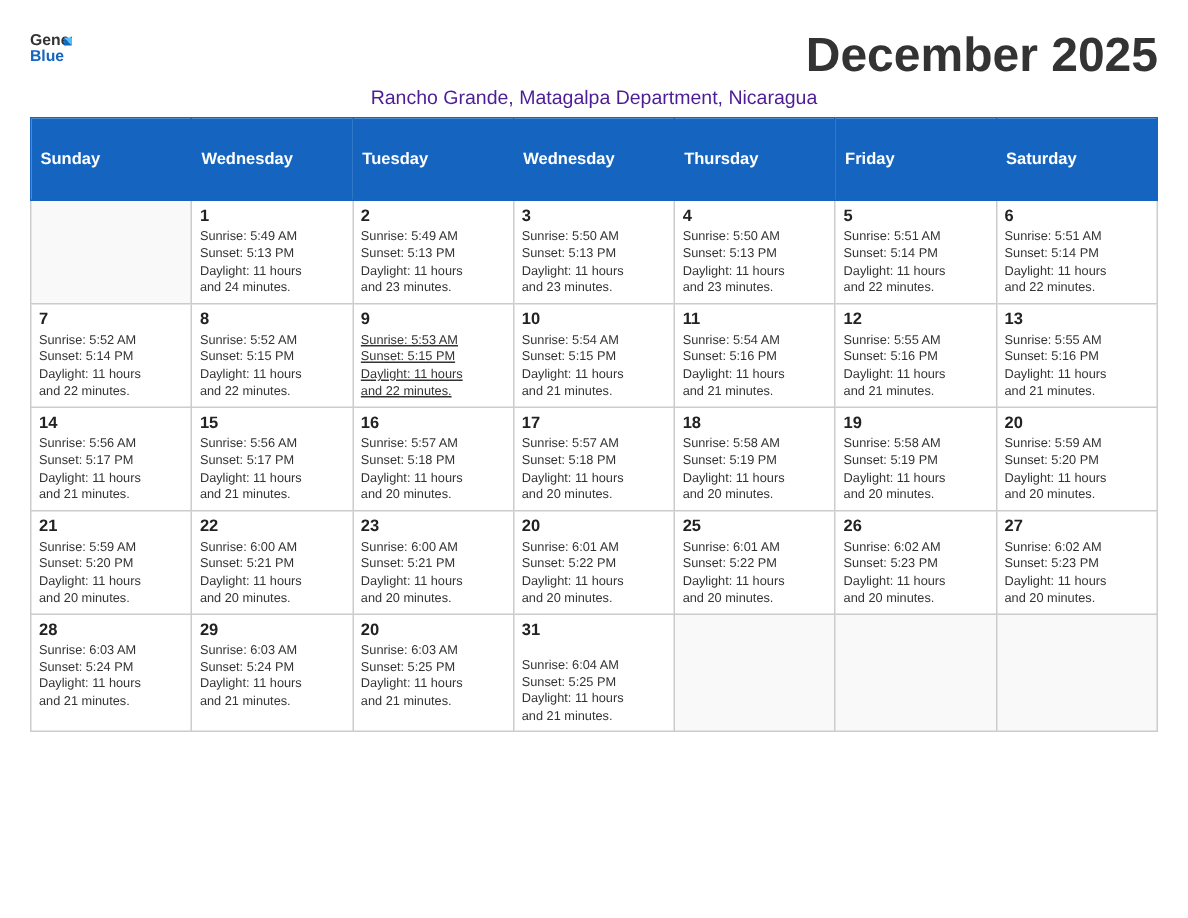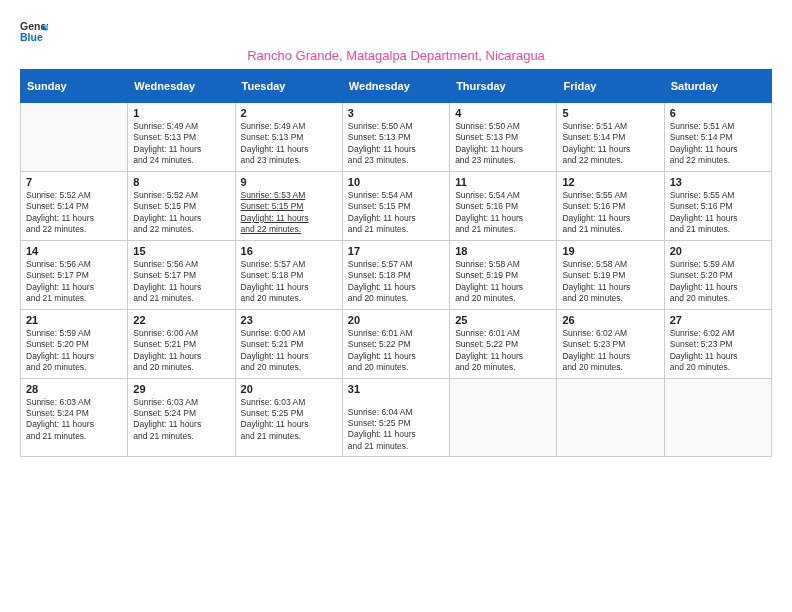--- a/index.html
+++ b/index.html
@@ -32,34 +32,34 @@
     }
     .month-title {
       font-size: 32px;
       font-weight: bold;
       color: #333;
       text-align: right;
     }
     .subtitle {
       text-align: center;
       font-size: 13px;
-      color: #ec4899;
+      color: #4c1d95;
       margin-bottom: 6px;
       font-weight: normal;
     }
     .calendar {
       width: 100%;
       border-collapse: collapse;
       font-size: 9.5px;
     }
     .calendar thead th {
       background: #1565C0;
       color: #fff;
       text-align: left;
-      padding: 10px 6px;
+      padding: 21px 6px;
       font-size: 11px;
       font-weight: bold;
       border: 1px solid #1565C0;
     }
     .calendar tbody td {
       vertical-align: top;
       border: 1px solid #ccc;
       padding: 4px 5px;
       width: 106px;
       min-height: 70px;
@@ -85,20 +85,21 @@
 <div class="page">
   <div class="header-row">
     <div class="logo">
       <svg class="logo-icon" viewBox="0 0 32 32">
         <text x="0" y="14" font-size="12" font-weight="bold" fill="#333">General</text>
         <text x="0" y="26" font-size="12" font-weight="bold" fill="#1565C0">Blue</text>
         <polygon points="26,8 32,14 26,14" fill="#1565C0"></polygon>
         <polygon points="26,8 32,14 32,8" fill="#4FC3F7"></polygon>
       </svg>
     </div>
+    <div class="month-title">December 2025</div>
   </div>
   <div class="subtitle">Rancho Grande, Matagalpa Department, Nicaragua</div>
 
   <table class="calendar">
     <thead>
       <tr>
         <th>Sunday</th>
         <th>Wednesday</th>
         <th>Tuesday</th>
         <th>Wednesday</th>

